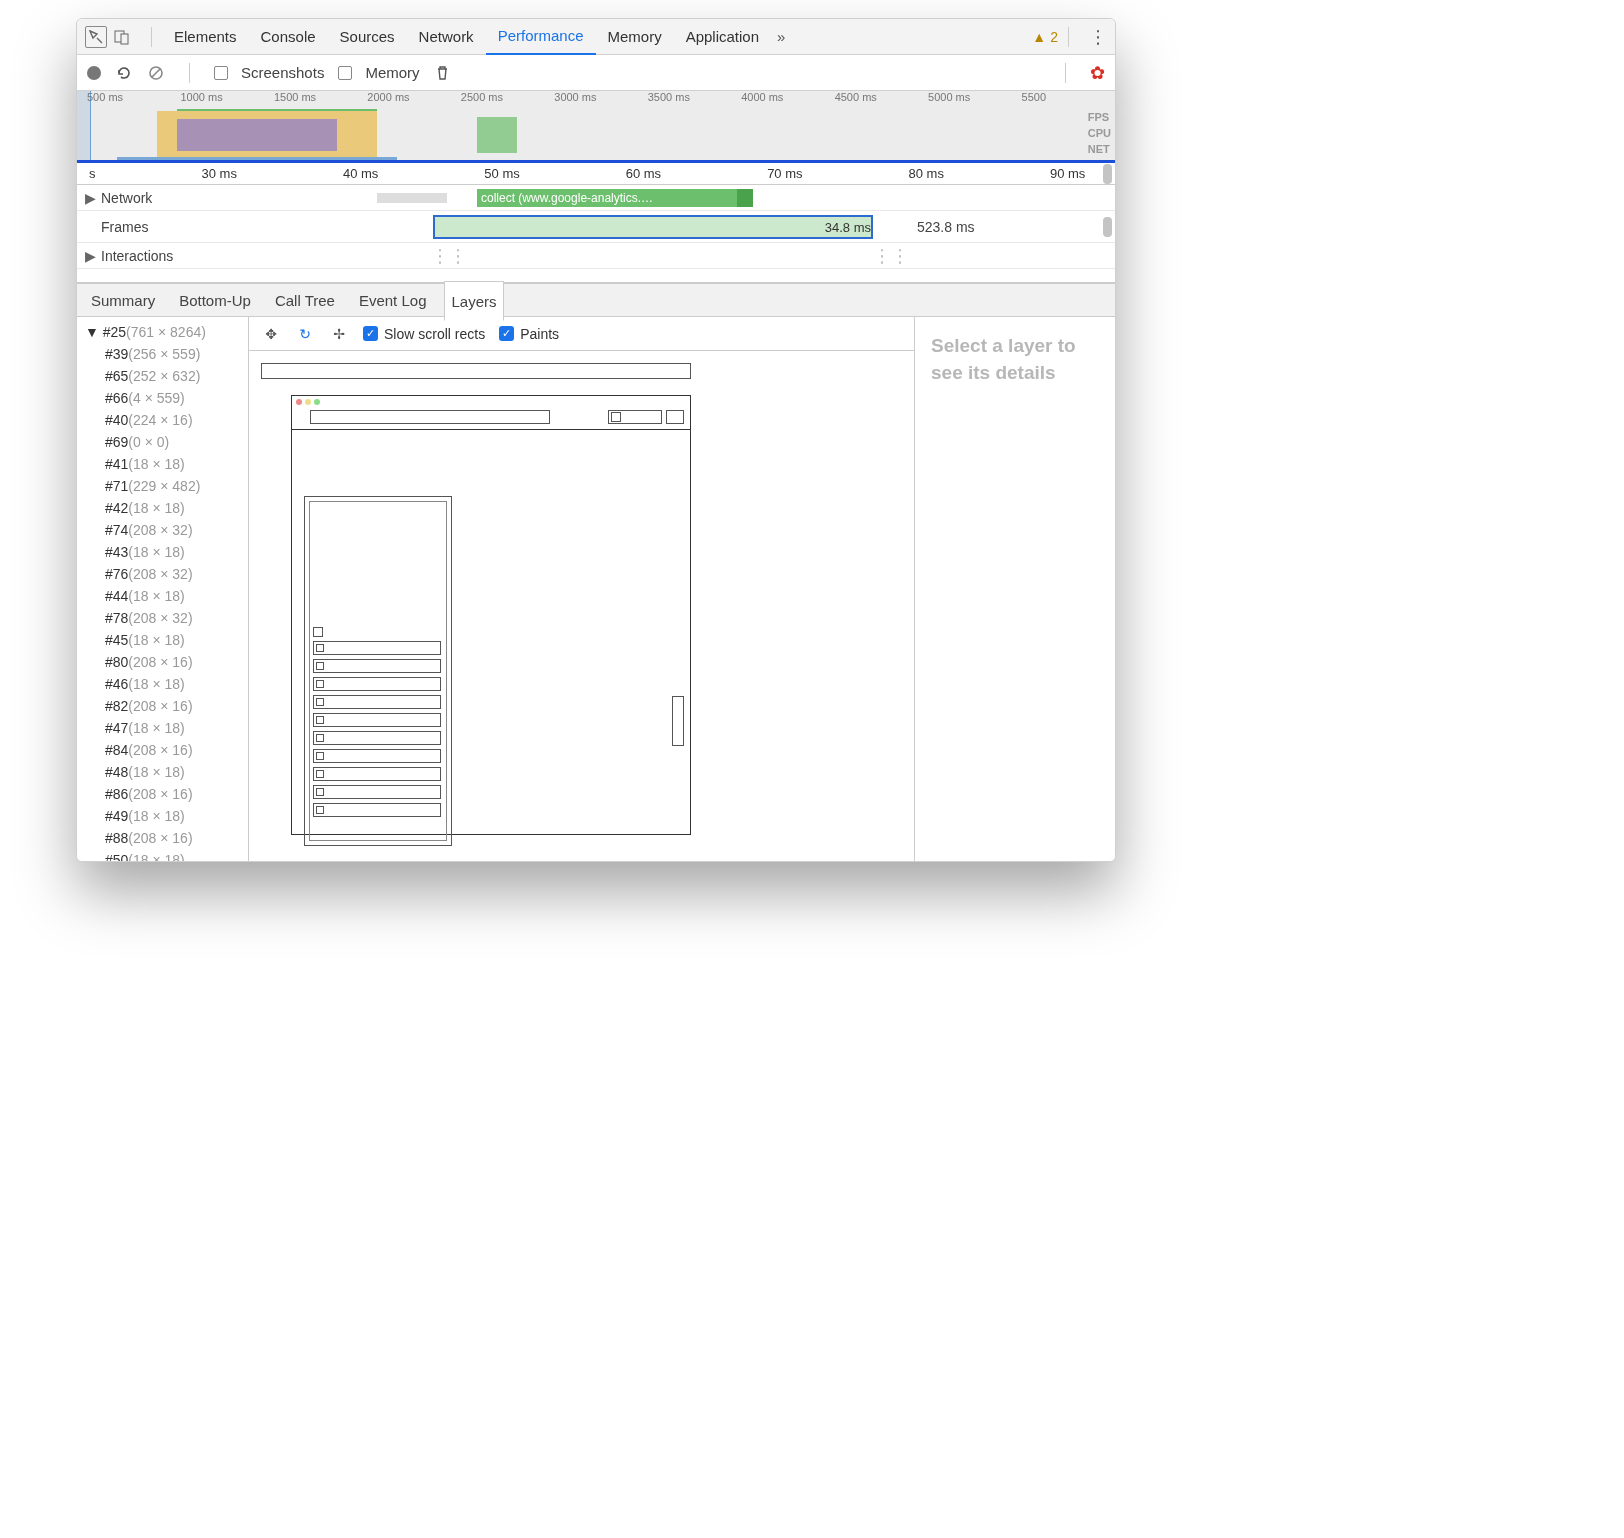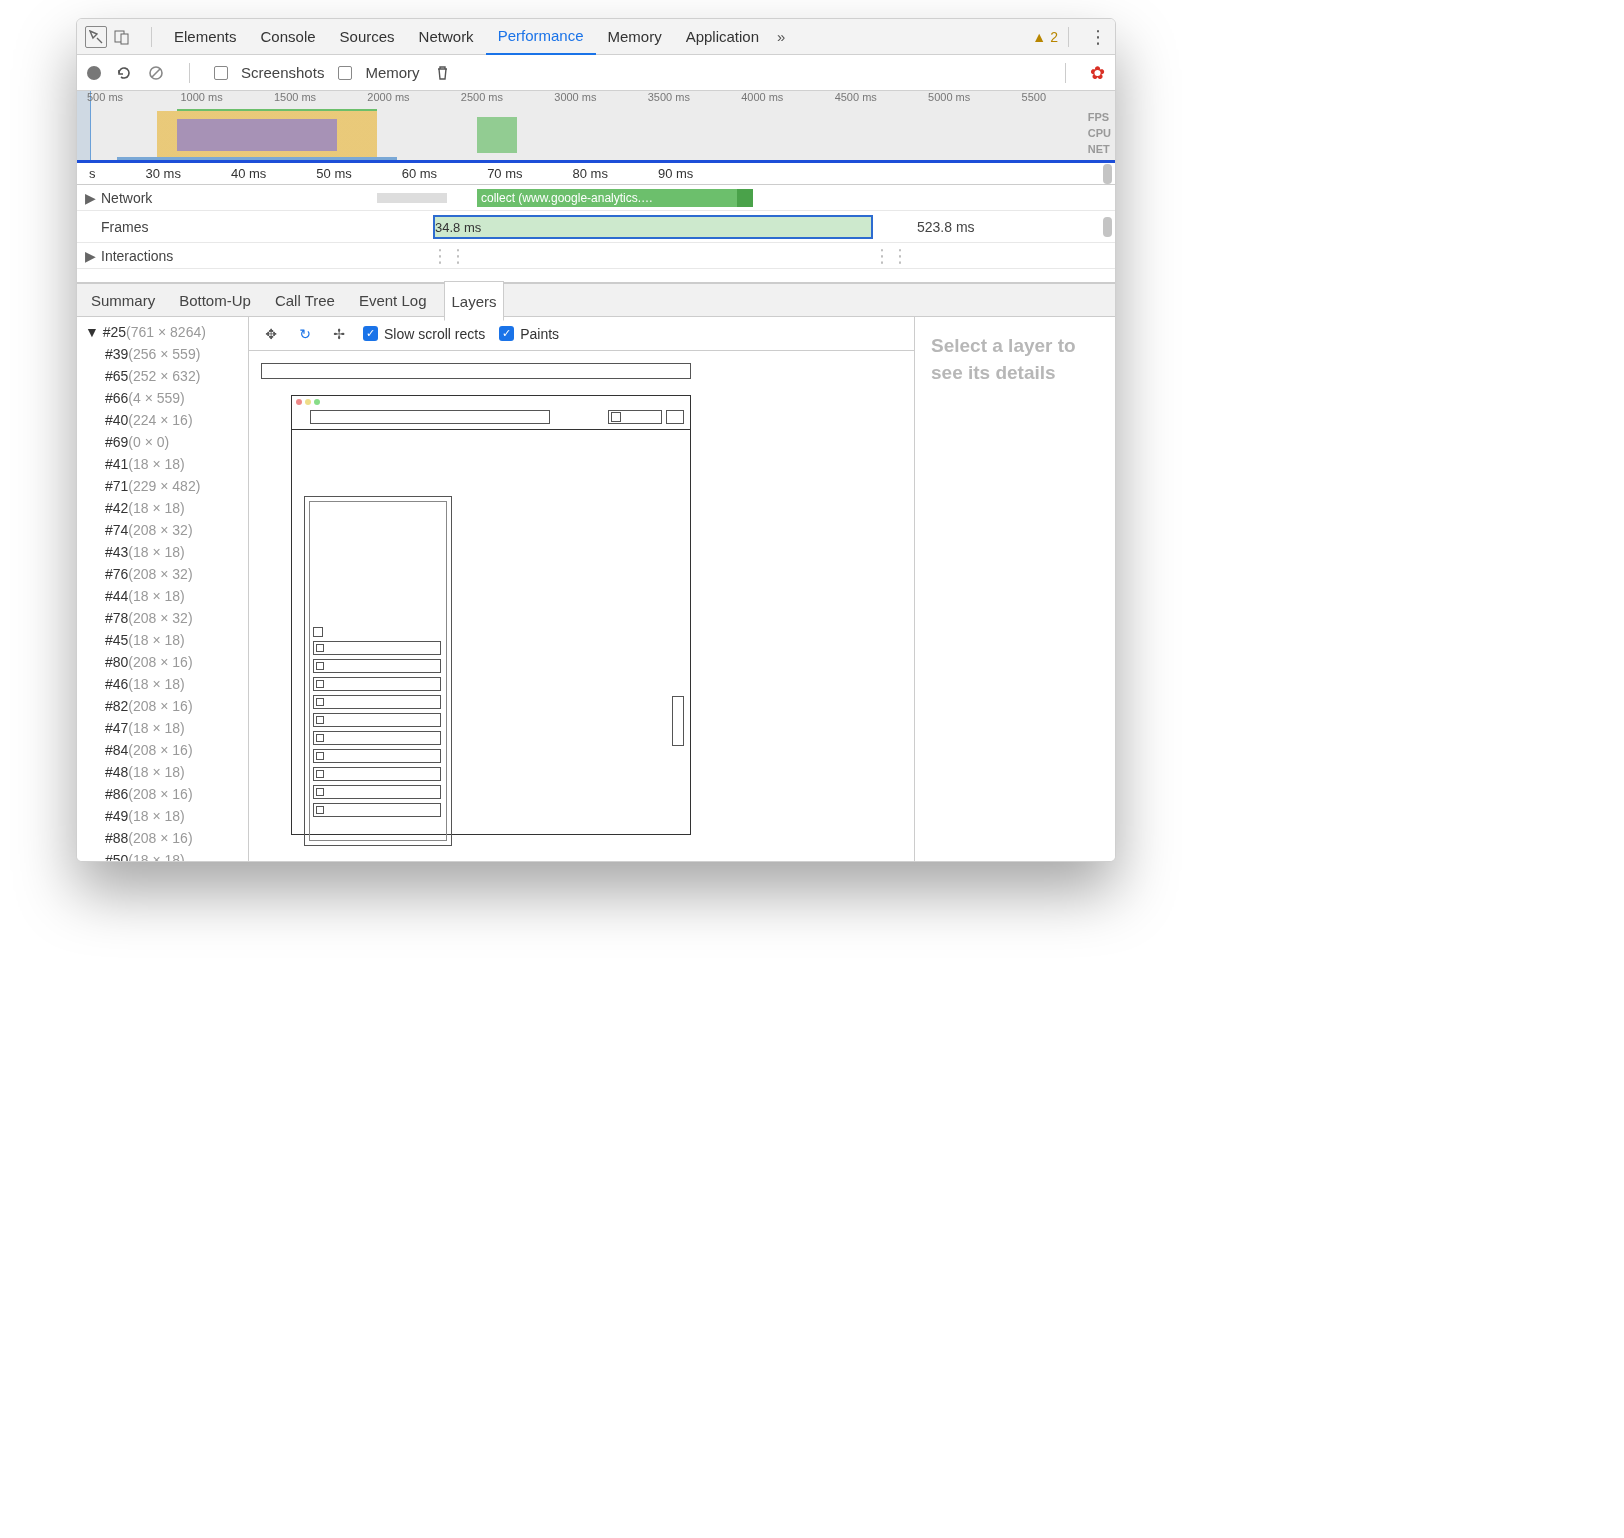--- a/index.html
+++ b/index.html
@@ -38,33 +38,33 @@
 
 .overview{height:72px;background:#ececec;border-bottom:3px solid #1d4ed8;position:relative;font-size:11px;color:#666;overflow:hidden}
 .ovticks{position:absolute;top:0;left:0;right:0;display:flex;font-size:11px;color:#777;padding-left:10px}
 .ovticks span{flex:1}
 .ovlabels{position:absolute;right:4px;top:20px;display:flex;flex-direction:column;gap:4px;font-size:11px;color:#999;font-weight:700}
 .ovsel{position:absolute;top:0;bottom:0;left:0;width:14px;background:rgba(120,160,200,0.25);border-right:1px solid #6aa0d8}
 .ovblob{position:absolute;top:20px;height:50px}
 
 
 .ruler{height:22px;border-bottom:1px solid #ccc;display:flex;font-size:13px;color:#333;padding-left:4px;align-items:center;background:#fff}
-.ruler span{margin-left:50px}
+.ruler span{margin-left:106px}
 .ruler span:first-child{margin-left:8px}
 .scrollgrip{position:absolute;right:3px;width:9px;height:20px;background:#c4c4c4;border-radius:4px}
 
 
 .trackrow{height:26px;border-bottom:1px solid #e8e8e8;display:flex;align-items:center;font-size:14px;color:#444;background:#fff;position:relative}
 .trackrow .disc{width:10px;margin:0 6px 0 8px;color:#666}
 .trackrow .tname{flex:0 0 300px}
 .trackrow.frames{height:32px}
 .collectbar{position:absolute;left:400px;width:260px;height:18px;background:#6cbf6c;top:4px;font-size:12px;color:#fff;display:flex;align-items:center;padding:0 4px;white-space:nowrap;overflow:hidden}
 .collecttail{position:absolute;left:660px;width:16px;height:18px;top:4px;background:#4aa24a}
 .collectfaint{position:absolute;left:300px;width:70px;height:10px;top:8px;background:#ddd}
-.framebar{position:absolute;left:356px;width:440px;height:24px;top:4px;background:#cde9cd;border:2px solid #2d6bd0;font-size:13px;display:flex;align-items:center;justify-content:flex-start;color:#333}
+.framebar{position:absolute;left:356px;width:440px;height:24px;top:4px;background:#cde9cd;border:2px solid #2d6bd0;font-size:13px;display:flex;align-items:center;justify-content:flex-end;color:#333}
 .frame2{position:absolute;left:840px;font-size:14px}
 .graydots{position:absolute;font-size:18px;color:#bbb;top:2px}
 
 
 .tabs2{height:34px;background:#f1f1f1;border-top:1px solid #ccc;border-bottom:1px solid #ccc;display:flex;align-items:center;font-size:15px;color:#444;padding-left:8px;gap:12px}
 .tab2{padding:0 6px;height:40px;display:flex;align-items:center}
 .tab2.active{background:#fff;border:1px solid #ccc;border-bottom:1px solid #fff;position:relative;top:1px}
 
 
 .lower{display:flex;height:544px;background:#fff}

